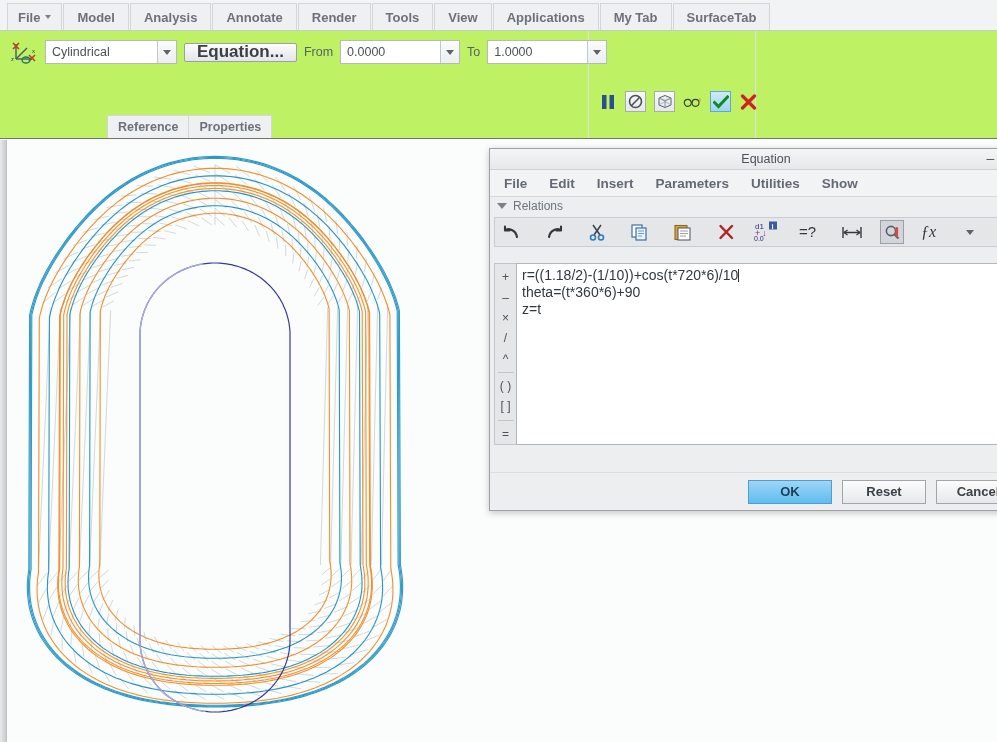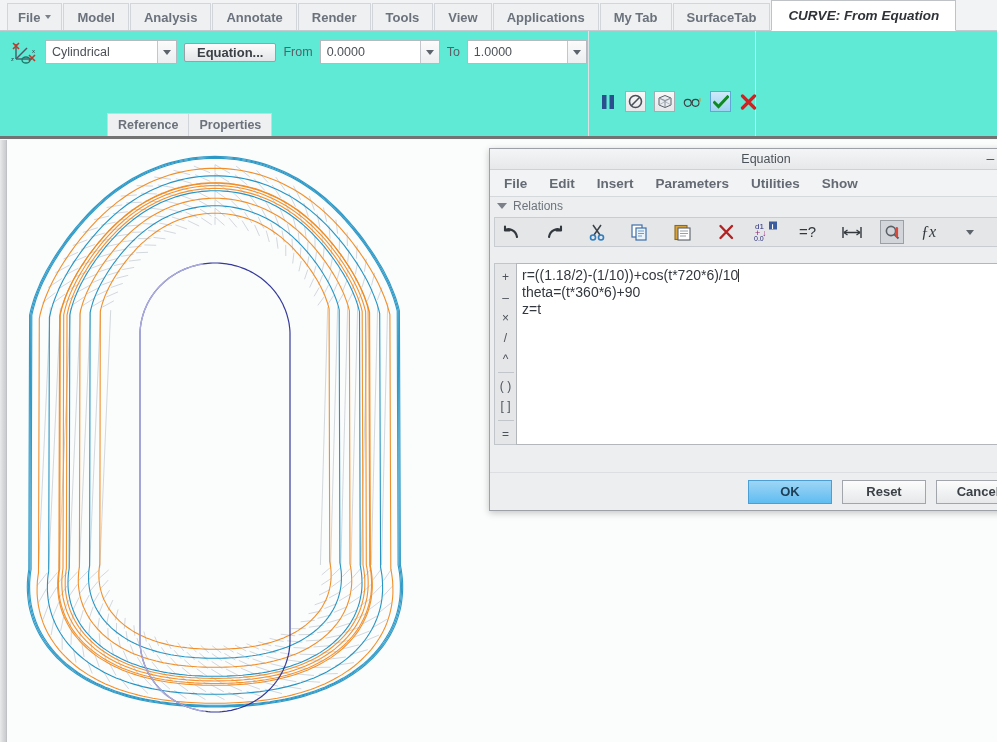--- a/index.html
+++ b/index.html
@@ -37,22 +37,22 @@
     margin-bottom:-1px; z-index:3;
   }
   .caret-sm{
     display:inline-block; margin-left:5px;
     width:0;height:0;border-left:3.5px solid transparent;
     border-right:3.5px solid transparent;border-top:4px solid #7a818a;
   }
 
   
   .ribbon{
-    height:108px; background:#5eead4;
-    border-bottom:3px solid #737373;
+    height:108px; background:#bef264;
+    border-bottom:1px solid #737373;
     position:relative;
   }
   .ribbon .vdiv{
     position:absolute; top:0; bottom:0; width:1px; background:#dfe1e4;
   }
   .rowtools{
     position:absolute; left:10px; top:8px;
     display:flex; align-items:center; gap:7px;
   }
   .csicon{ width:28px;height:26px; position:relative; }
@@ -70,21 +70,21 @@
   }
   .caret{
     width:0;height:0;border-left:4px solid transparent;
     border-right:4px solid transparent;border-top:5px solid #5d636b;
   }
   .btn3d{
     height:19px; padding:0 12px;
     background:linear-gradient(#fcfcfc,#e3e5e8);
     border:1px solid #9aa0a7; border-radius:2px;
     display:flex;align-items:center;
-    font-size:13px;font-weight:bold;color:#3b4046;
+    font-size:17px;font-weight:bold;color:#3b4046;
     box-shadow:inset 0 1px 0 #fff;
     cursor:default;
   }
   .lbl{ font-size:12.5px; color:#5a6068; }
   .numfield{
     width:120px;height:24px;background:#fff;border:1px solid #b6bac0;
     display:flex;align-items:center;padding-left:6px;
     font-size:12.5px;color:#4d5258;position:relative;
   }
   .numfield .arrowbox{
@@ -244,23 +244,20 @@
       <span>View</span>
     </div>
   <div class="tab">
       <span>Applications</span>
     </div>
   <div class="tab">
       <span>My Tab</span>
     </div>
   <div class="tab">
       <span>SurfaceTab</span>
-    </div>
-  <div class="tab active">
-      <span>CURVE: From Equation</span>
     </div>
 </div>
 
 <div class="ribbon">
   <div class="vdiv" style="left:588px"></div>
   <div class="vdiv" style="left:755px"></div>
 
   <div class="rowtools">
     <span class="csicon">
       <svg width="28" height="26" viewBox="0 0 28 26">

